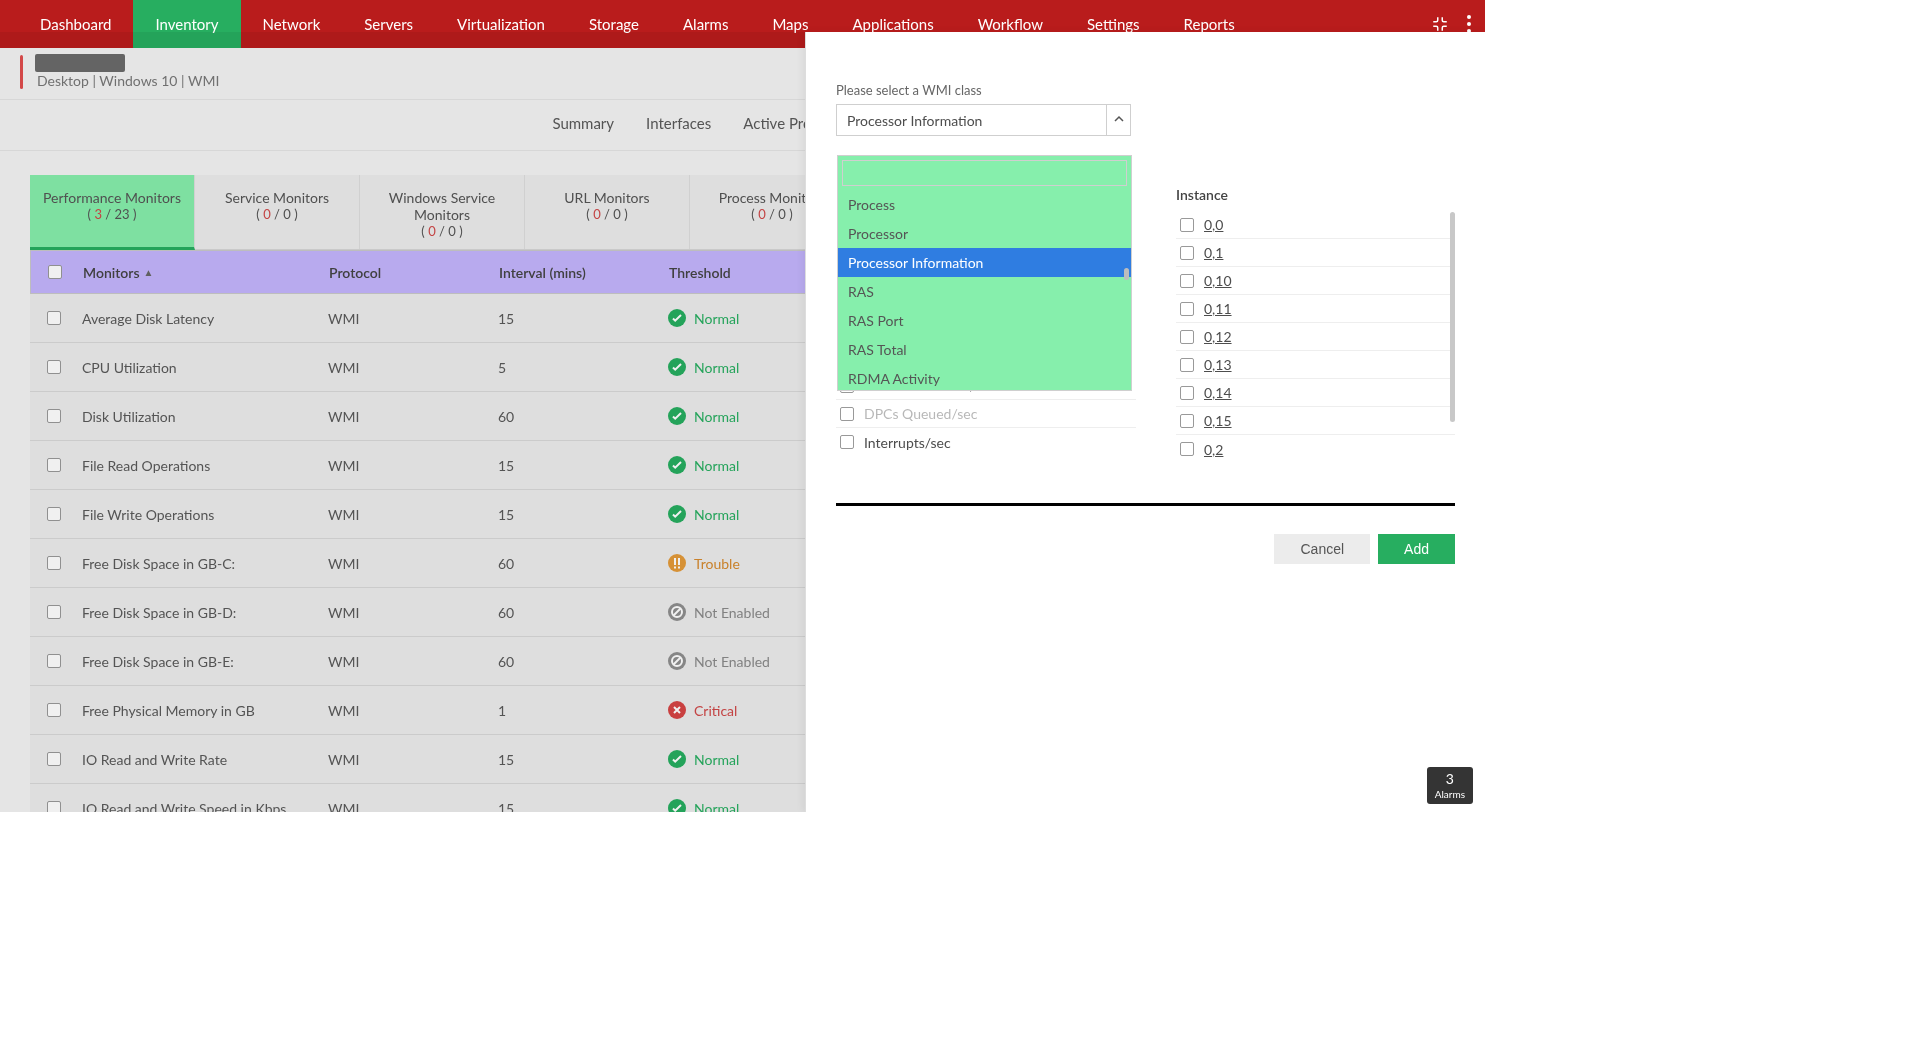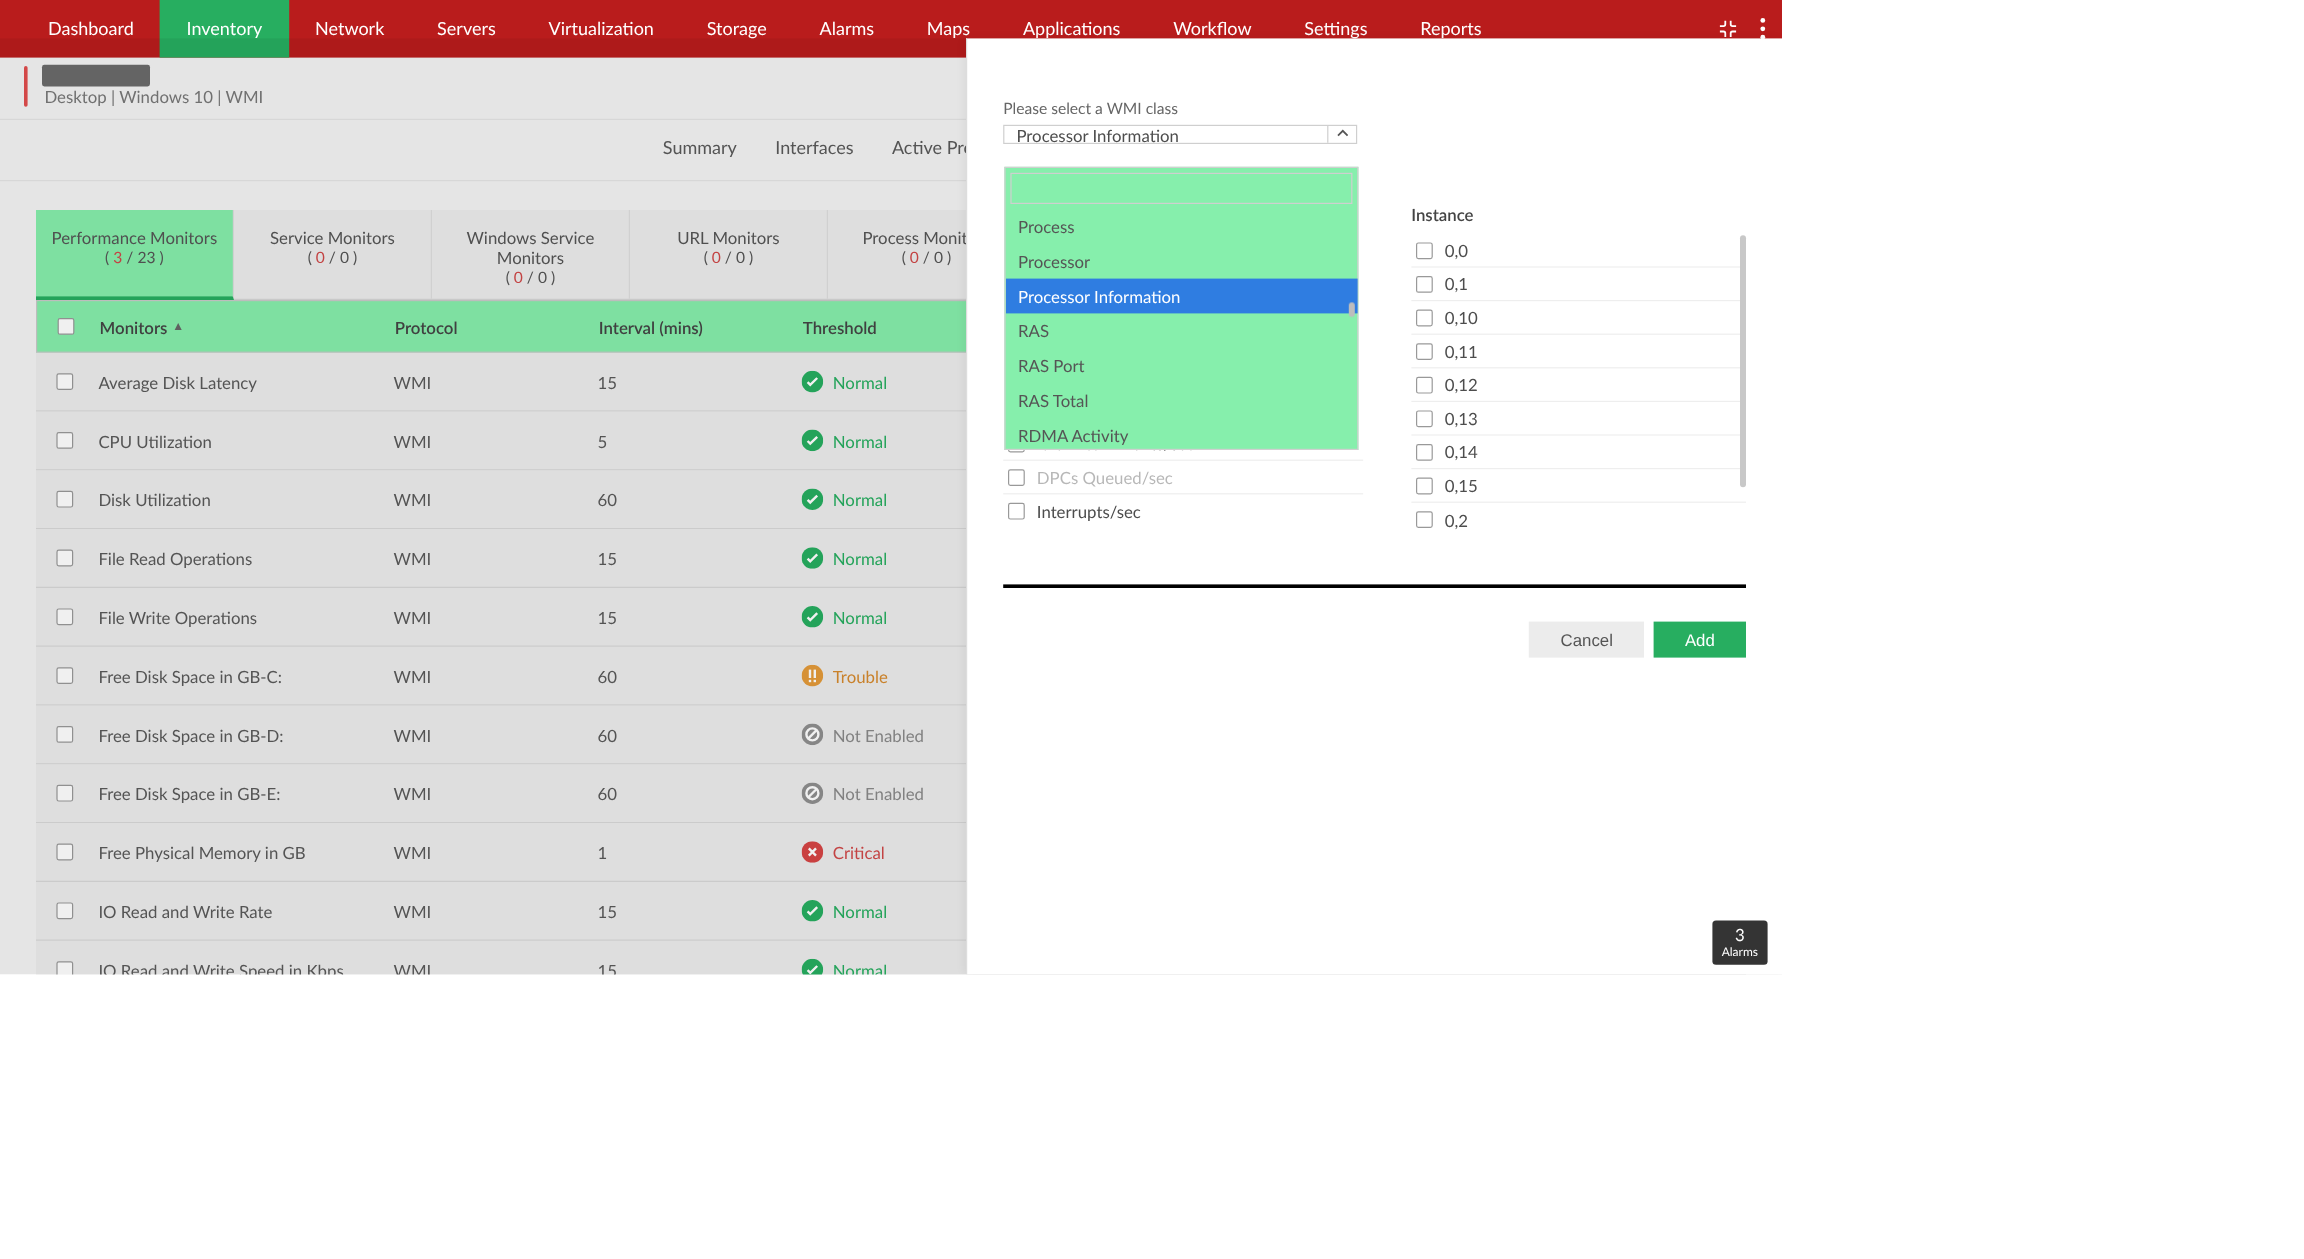--- a/index.html
+++ b/index.html
@@ -96,21 +96,21 @@
 .monitor-tab .sub { font-size:13px; }
 .monitor-tab .sub .r { color:#d04848; }
 .monitor-tab .sub .g { color:#555; }
 
 
 .monitors-table {
   margin: 0 30px;
 }
 .tbl-head {
   display:flex;
-  background:#86efac;
+  background:#c4b5fd;
   border:1px solid #c9c9c9;
   height:44px;
   align-items:center;
   font-weight:600;
   color:#444;
 }
 .col-chk { width:48px; display:flex; justify-content:center; }
 .col-mon { flex: 0 0 250px; padding-left:4px; display:flex; align-items:center; gap:4px;}
 .col-proto { flex: 0 0 170px; }
 .col-int { flex: 0 0 170px; }
@@ -160,21 +160,21 @@
 .panel { width: 680px; }
 .panel-header { display:flex; align-items:center; justify-content:space-between; }
 .panel-title { font-size:22px; color:#444; font-weight:500; }
 .close-x { width:22px; height:22px; cursor:pointer; color:#888; }
 .close-x svg { width:22px; height:22px; }
 .panel-label { font-size:13px; color:#666; margin-top:26px; }
 .combo {
   margin-top:6px;
   border:1px solid #cfcfcf;
   width: 295px;
-  height:16px;
+  height:32px;
   display:flex; align-items:center; justify-content:space-between;
   padding: 0 0 0 10px;
   cursor:pointer;
   position:relative;
 }
 .combo-btn { width:24px; height:100%; border-left:1px solid #cfcfcf; display:flex; align-items:center; justify-content:center;}
 .combo-btn svg { width:10px; height:10px; color:#555;}
 .combo-dropdown {
   position:absolute;
   top: calc(100% + 4px);
@@ -203,20 +203,21 @@
   display:flex; gap:40px; margin-top:50px;
 }
 .panel-left { width: 300px; position:relative; }
 .panel-right { flex:1; }
 .section-title { font-weight:600; color:#444; margin-bottom:8px; }
 .scroll-area {
   border: none;
   max-height: 260px;
   overflow: hidden;
   position:relative;
+  text-decoration:underline;
 }
 .check-row {
   display:flex; align-items:center; gap:10px;
   height:28px;
   padding: 0 4px;
   border-bottom:1px solid #eee;
 }
 .check-row:last-child{border-bottom:none;}
 .right-scroll-track {
   position:absolute; right:0; top:0; width:5px; height:240px; background:transparent;

